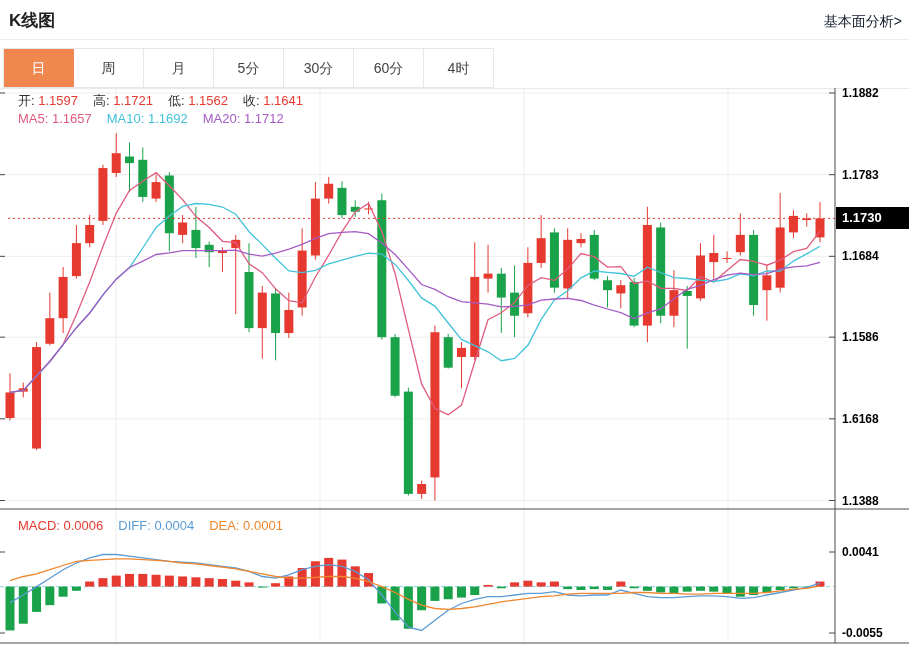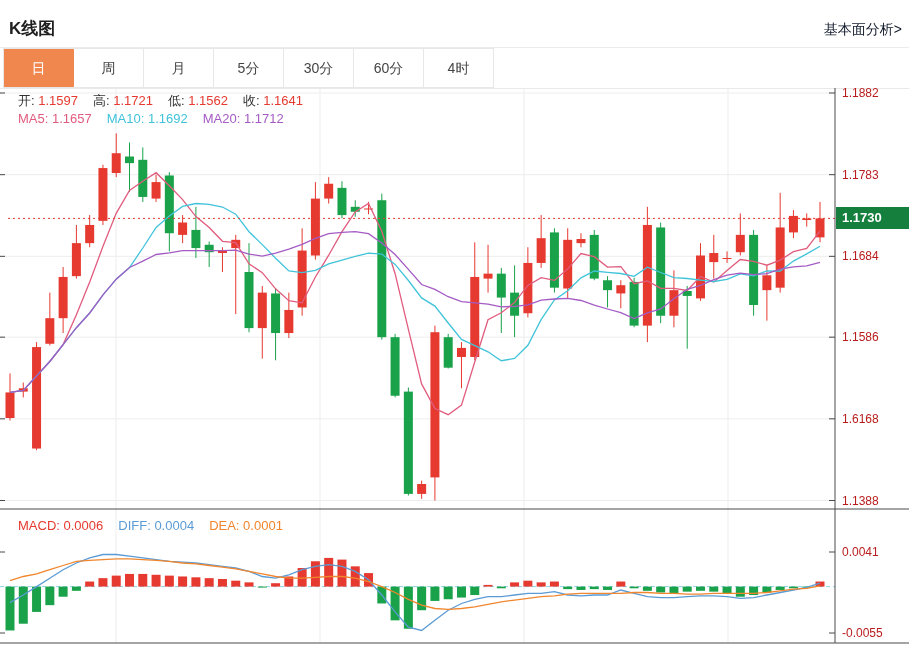--- a/index.html
+++ b/index.html
@@ -1,31 +1,31 @@
 <!DOCTYPE html>
 <html><head>
 <meta charset="utf-8">
 <style>
   html,body{margin:0;padding:0;background:#fff;}
   .app{position:relative;width:909px;height:645px;background:#fff;overflow:hidden;
        font-family:"Liberation Sans","DejaVu Sans",sans-serif;}
   
-  .hdr{position:absolute;left:0;top:8px;width:909px;height:40px;border-bottom:1px solid #ececec;box-sizing:border-box;}
+  .hdr{position:absolute;left:0;top:0;width:909px;height:40px;border-bottom:1px solid #ececec;box-sizing:border-box;}
   .title{position:absolute;left:9px;top:9px;font-size:17px;font-weight:bold;color:#1f1f1f;}
   .fund-link{position:absolute;right:7px;top:13px;font-size:14px;color:#0f172a;text-decoration:none;cursor:pointer;margin-left:16px;}
   
   .tabs{position:absolute;left:3px;top:48px;display:flex;border:1px solid #e7e7e7;background:#fff;}
   .tab{width:69px;height:38px;line-height:38px;text-align:center;font-size:14px;color:#444;
        border-right:1px solid #e7e7e7;cursor:pointer;background:#fff;user-select:none;}
   .tab:last-child{border-right:none;}
   .tab.sel{color:#fff;border-right-color:transparent;}
   
   .chart{position:absolute;left:0;top:88px;width:909px;height:533px;}
   .chart svg{position:absolute;left:0;top:0;}
-  .ylab{position:absolute;left:842px;font-size:12px;color:#b91c1c;white-space:nowrap;}
+  .ylab{position:absolute;left:842px;font-size:12px;color:#000000;white-space:nowrap;font-weight:bold;}
   .tag{position:absolute;left:836px;top:119px;width:73px;height:22px;line-height:22px;
        color:#fff;font-size:13px;font-weight:bold;padding-left:6px;box-sizing:border-box;}
   .ovl{position:absolute;left:18px;font-size:13px;white-space:nowrap;pointer-events:none;}
   .ovl .grp{margin-right:15px;}
   .ovl .lab{color:#333;}
 </style>
 </head>
 <body>
 
 <div class="app">
@@ -398,21 +398,21 @@
           <line x1="0" y1="412.5" x2="5" y2="412.5" stroke="#4a4a4a" stroke-width="1"></line>
           <line x1="829" y1="464" x2="835" y2="464" stroke="#4a4a4a" stroke-width="1"></line>
           <line x1="0" y1="464" x2="5" y2="464" stroke="#4a4a4a" stroke-width="1"></line>
           <line x1="829" y1="545" x2="835" y2="545" stroke="#4a4a4a" stroke-width="1"></line>
           <line x1="0" y1="545" x2="5" y2="545" stroke="#4a4a4a" stroke-width="1"></line>
         </g>
       </svg>
     <div class="ovl" id="ohlc-ovl" style="top:4px;"><span class="grp"><span class="lab">开: </span><span style="color: rgb(230, 57, 47);">1.1597</span></span><span class="grp"><span class="lab">高: </span><span style="color: rgb(230, 57, 47);">1.1721</span></span><span class="grp"><span class="lab">低: </span><span style="color: rgb(230, 57, 47);">1.1562</span></span><span class="grp"><span class="lab">收: </span><span style="color: rgb(230, 57, 47);">1.1641</span></span></div>
     <div class="ovl" id="ma-ovl" style="top:23px;"><span class="grp"><span class="lab" style="color: rgb(224, 92, 126);">MA5: </span><span style="color: rgb(224, 92, 126);">1.1657</span></span><span class="grp"><span class="lab" style="color: rgb(65, 195, 218);">MA10: </span><span style="color: rgb(65, 195, 218);">1.1692</span></span><span class="grp"><span class="lab" style="color: rgb(164, 91, 196);">MA20: </span><span style="color: rgb(164, 91, 196);">1.1712</span></span></div>
     <div class="ovl" id="macd-ovl" style="top:430px;"><span class="grp"><span class="lab" style="color: rgb(230, 57, 47);">MACD: </span><span style="color: rgb(230, 57, 47);">0.0006</span></span><span class="grp"><span class="lab" style="color: rgb(91, 155, 213);">DIFF: </span><span style="color: rgb(91, 155, 213);">0.0004</span></span><span class="grp"><span class="lab" style="color: rgb(240, 134, 45);">DEA: </span><span style="color: rgb(240, 134, 45);">0.0001</span></span></div>
-    <div class="tag" style="background: #15803d; top: 119.385px;">
+    <div class="tag" style="background: #000000; top: 119.385px;">
       <span>1.1730</span>
     </div>
   <div class="ylab" style="top: -2px;">1.1882</div>
       <div class="ylab" style="top: 79.665px; text-align: right;">1.1783</div>
       <div class="ylab" style="top: 161.33px;">1.1684</div>
       <div class="ylab" style="top: 242.17px;">1.1586</div>
       <div class="ylab" style="top: 323.835px;">1.6168</div>
       <div class="ylab" style="top: 405.5px; text-align: center;">1.1388</div>
       <div class="ylab" style="top: 457px;">0.0041</div>
       <div class="ylab" style="top: 538px;">-0.0055</div>

